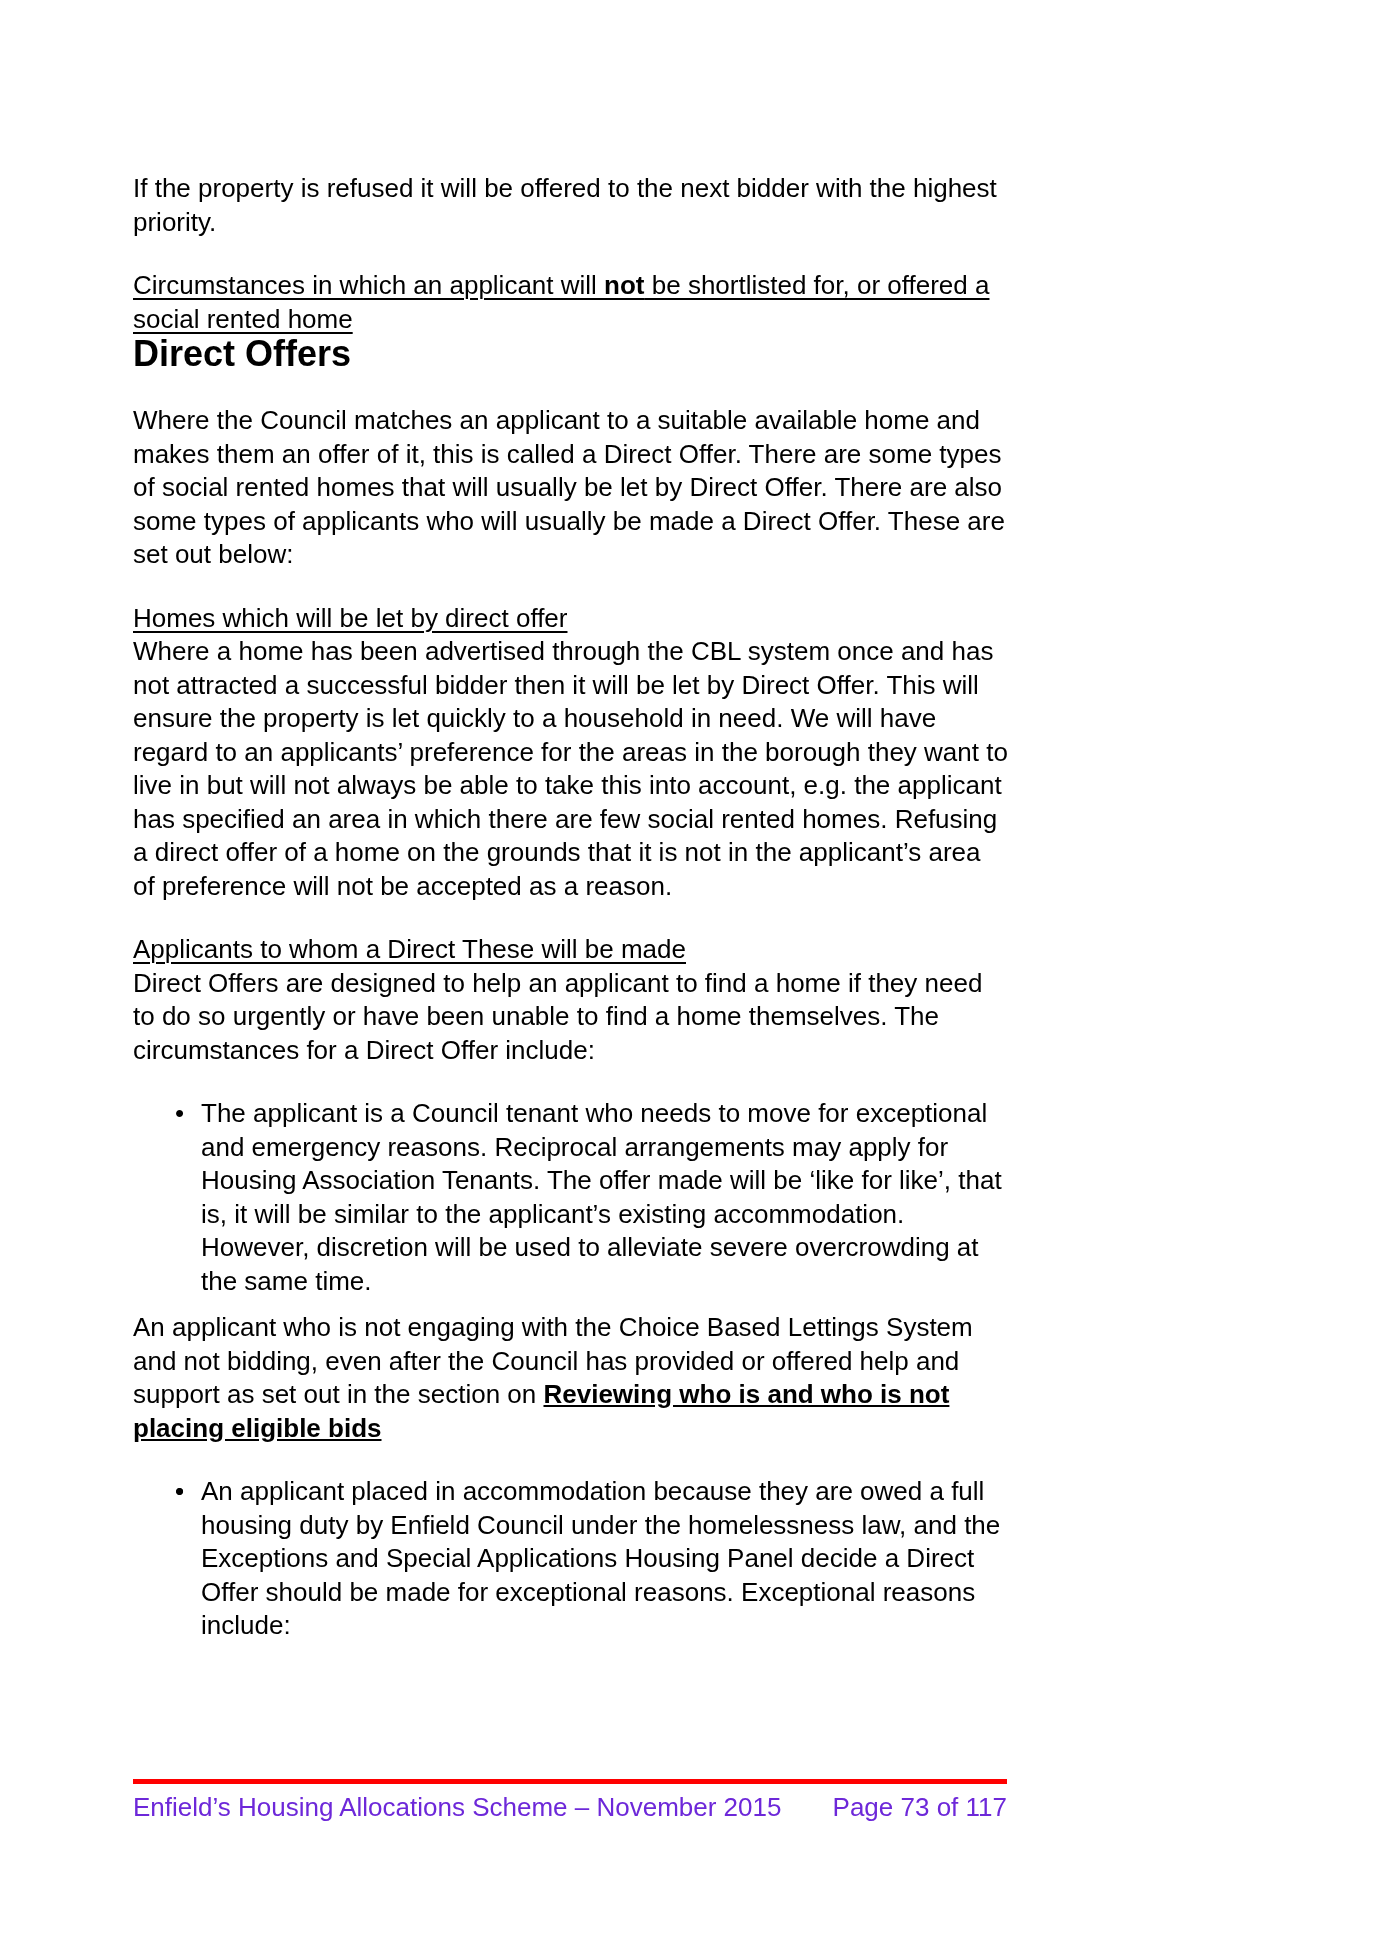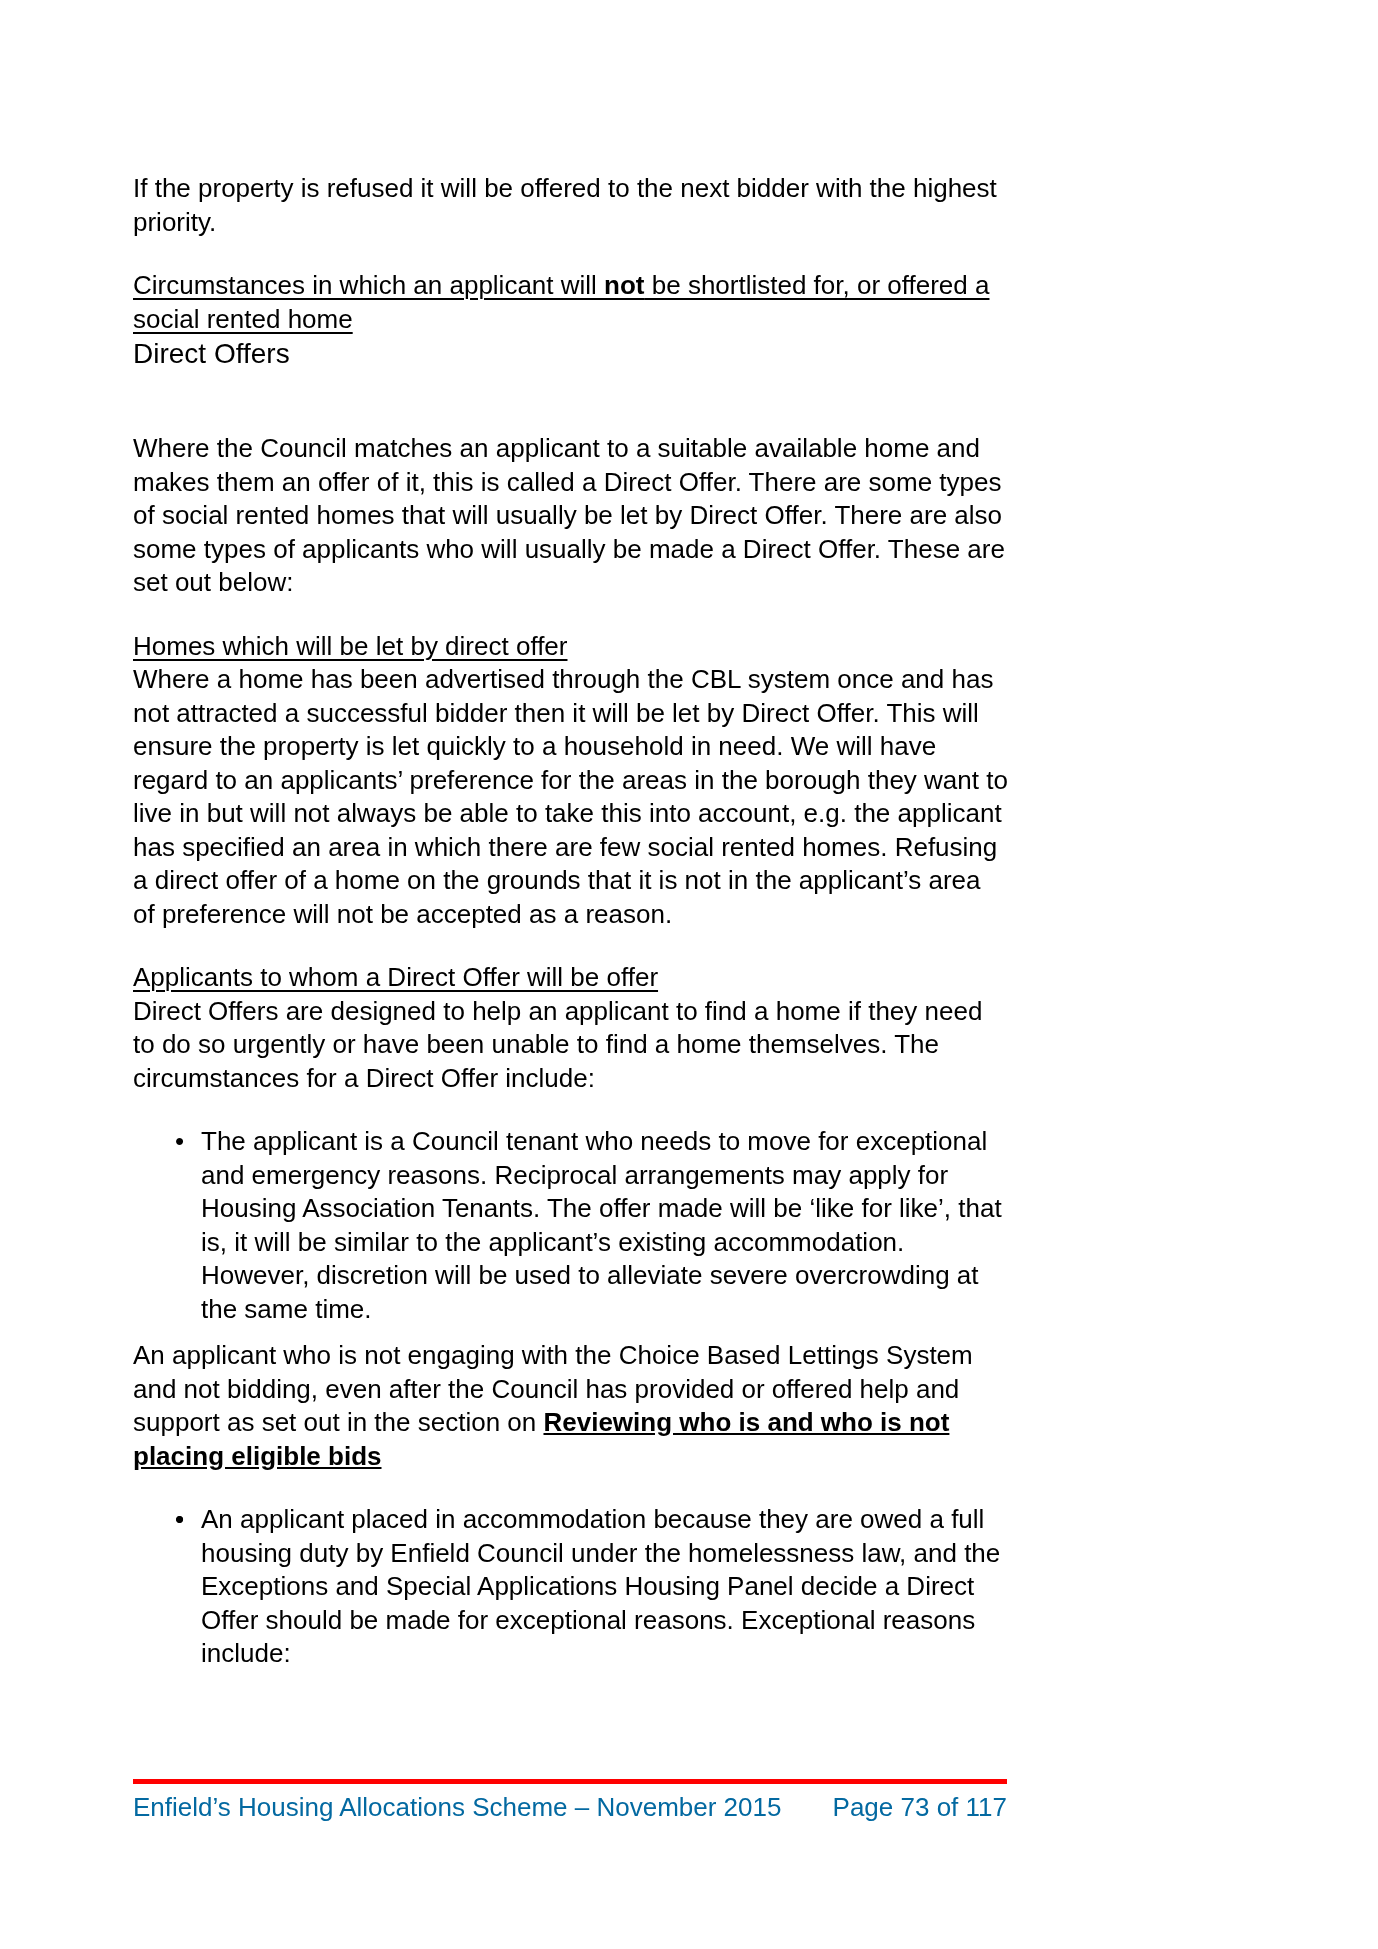--- a/index.html
+++ b/index.html
@@ -32,24 +32,24 @@
     text-decoration-thickness: 2px;
     text-underline-offset: 4px;
   }
   h3.sub-heading {
     font-size: 26px;
     line-height: 33.5px;
     font-weight: normal;
   }
   .b { font-weight: bold; text-decoration: underline; }
   h2.main-heading {
-    font-size: 28px;
+    font-size: 36px;
     line-height: 36px;
-    font-weight: normal;
-    margin-bottom: 60px;
+    font-weight: bold;
+    margin-bottom: 32px;
   }
   .mb-28 { margin-bottom: 28px; }
   .mb-52 { margin-bottom: 52px; }
   .mb-24 { margin-bottom: 24px; }
   .mb-32 { margin-bottom: 32px; }
   .mb-26 { margin-bottom: 26px; }
   .mb-10 { margin-bottom: 10px; }
   ul.bullets {
     list-style: none;
   }
@@ -71,21 +71,21 @@
     height: 5px;
     background: #ff0000;
   }
   .footer-row {
     position: absolute;
     left: 133px;
     right: 134px;
     top: 1791px;
     display: flex;
     justify-content: space-between;
-    color: #0369a1;
+    color: #6d28d9;
     font-size: 26px;
     line-height: 33px;
   }
 </style>
 </head>
 <body>
 
 <div class="page">
 
   <p class="body-para">If the property is refused it will be offered to the next bidder with the highest priority.</p>
@@ -96,21 +96,21 @@
 
 
   <h2 class="main-heading">Direct Offers</h2>
 
   <p class="body-para mb-24">Where the Council matches an applicant to a suitable available home and makes them an offer of it, this is called a Direct Offer. There are some types of social rented homes that will usually be let by Direct Offer.  There are also some types of applicants who will usually be made a Direct Offer.  These are set out below:</p>
 
   <h3 class="sub-heading u mb-28">Homes which will be let by direct offer</h3>
 
   <p class="body-para mb-24">Where a home has been advertised through the CBL system once and has not attracted a successful bidder then it will be let by Direct Offer.  This will ensure the property is let quickly to a household in need.  We will have regard to an applicants’ preference for the areas in the borough they want to live in but will not always be able to take this into account, e.g. the applicant has specified an area in which there are few social rented homes.  Refusing a direct offer of a home on the grounds that it is not in the applicant’s area of preference will not be accepted as a reason.</p>
 
-  <h3 class="sub-heading u mb-32">Applicants to whom a Direct Offer will be offer</h3>
+  <h3 class="sub-heading u mb-32">Applicants to whom a Direct These will be made</h3>
 
   <p class="body-para mb-28">Direct Offers are designed to help an applicant to find a home if they need to do so urgently or have been unable to find a home themselves.  The circumstances for a Direct Offer include:</p>
 
   <ul class="bullets mb-26">
     <li>
       <span class="marker">•</span>
       <span>The applicant is a Council tenant who needs to move for exceptional and emergency reasons. Reciprocal arrangements may apply for Housing Association Tenants. The offer made will be ‘like for like’, that is, it will be similar to the applicant’s existing accommodation.  However, discretion will be used to alleviate severe overcrowding at the same time.</span>
     </li>
   </ul>
 

